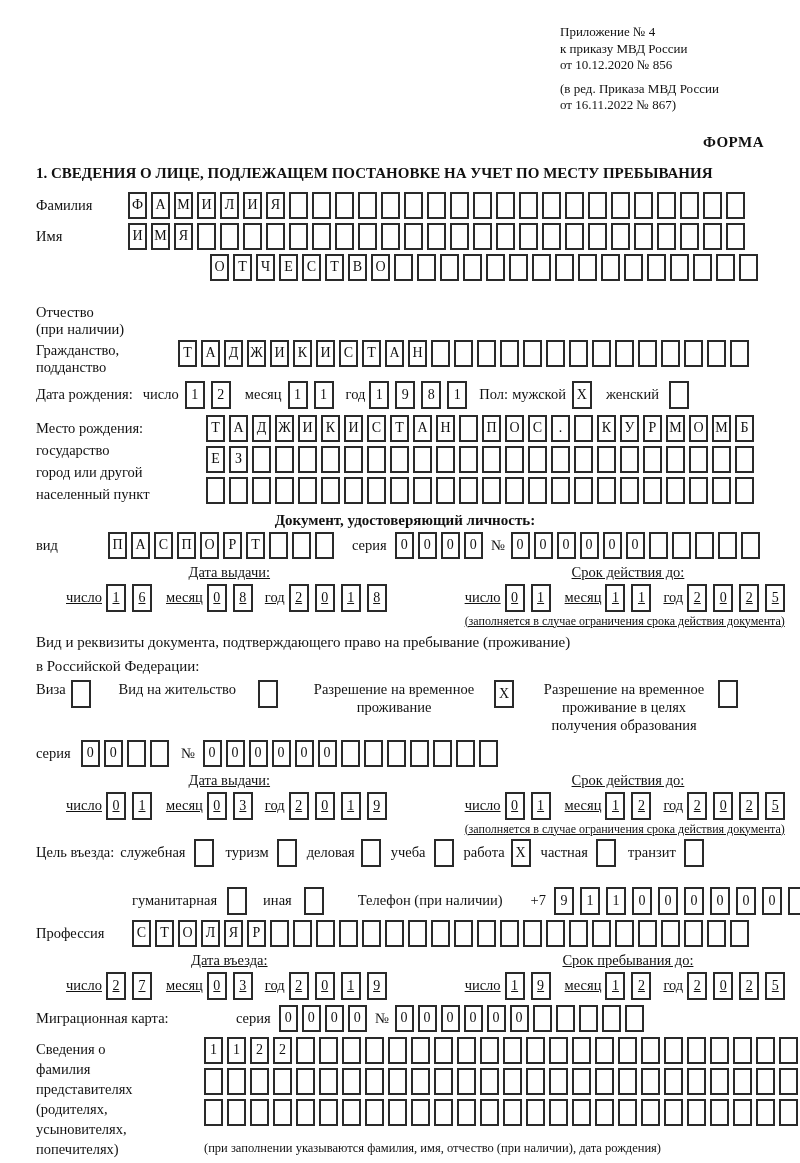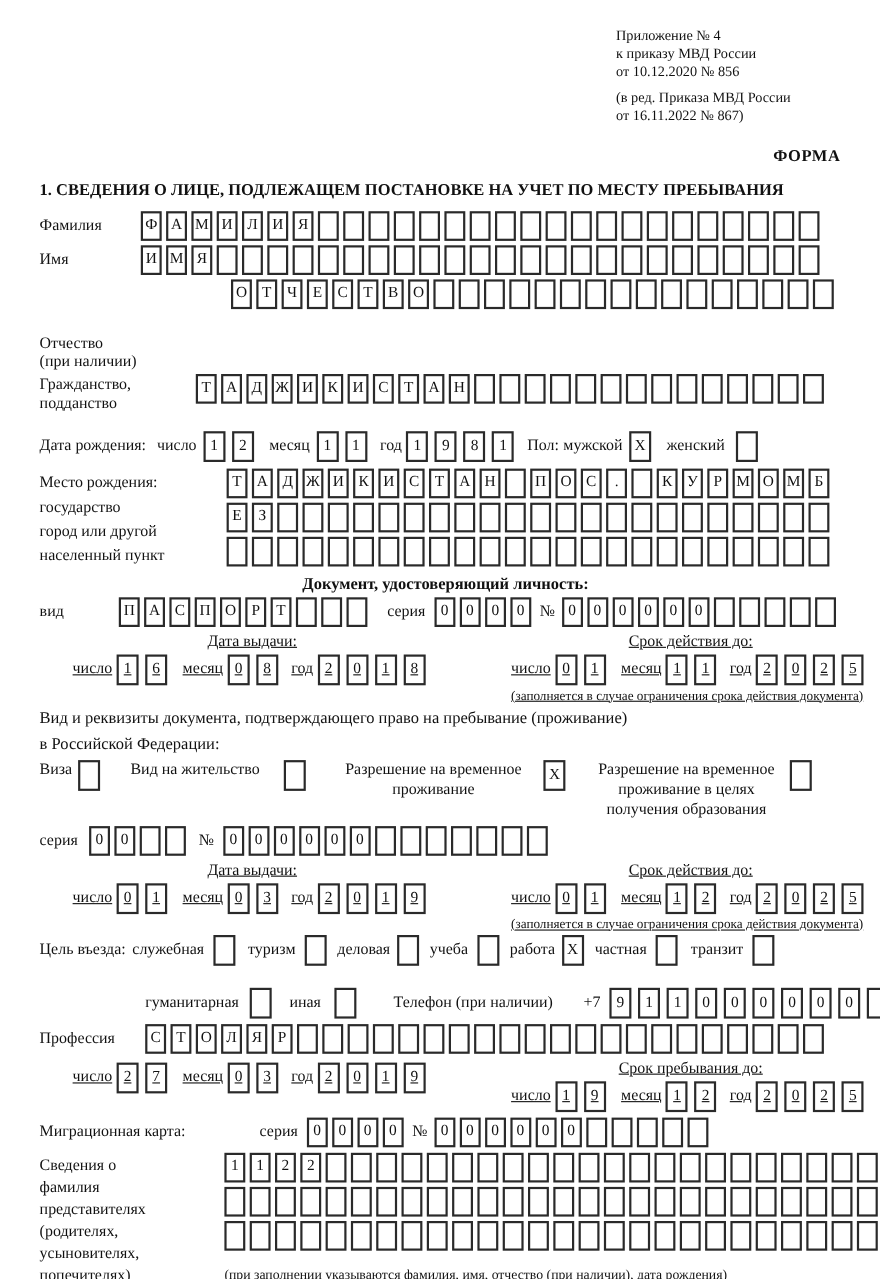--- a/index.html
+++ b/index.html
@@ -191,21 +191,21 @@
         <span class="cell"></span>
         <span class="cell"></span>
         <span class="cell"></span>
         <span class="cell"></span>
         <span class="cell"></span>
         <span class="cell"></span>
         <span class="cell"></span>
       </div>
   </div>
 
-  <div class="frow" style="margin-top:16px;align-items:center;">
+  <div class="frow" style="margin-top:5px;align-items:center;">
     <span class="ilabel" style="margin-right:10px;">Дата рождения:</span>
     <span class="ilabel" style="margin-right:6px;">число</span>
     <span class="boxrow">
         <span class="cell lg">1</span>
         <span class="cell lg">2</span>
       </span>
     <span class="ilabel" style="margin:0 6px 0 8px;">месяц</span>
     <span class="boxrow">
         <span class="cell lg">1</span>
         <span class="cell lg">1</span>
@@ -563,20 +563,21 @@
         <span class="cell"></span>
         <span class="cell"></span>
         <span class="cell"></span>
         <span class="cell"></span>
         <span class="cell"></span>
       </div>
   </div>
 
   <div class="dates">
     <div class="dgroup" style="margin-left:30px;">
+      <div class="dhead normal">Дата въезда:</div>
       <div class="dline">
         <span class="dlabel">число</span>
         <span class="boxrow">
             <span class="cell lg">2</span>
             <span class="cell lg">7</span>
           </span>
         <span class="dlabel" style="margin-left:8px;">месяц</span>
         <span class="boxrow">
             <span class="cell lg">0</span>
             <span class="cell lg">3</span>

